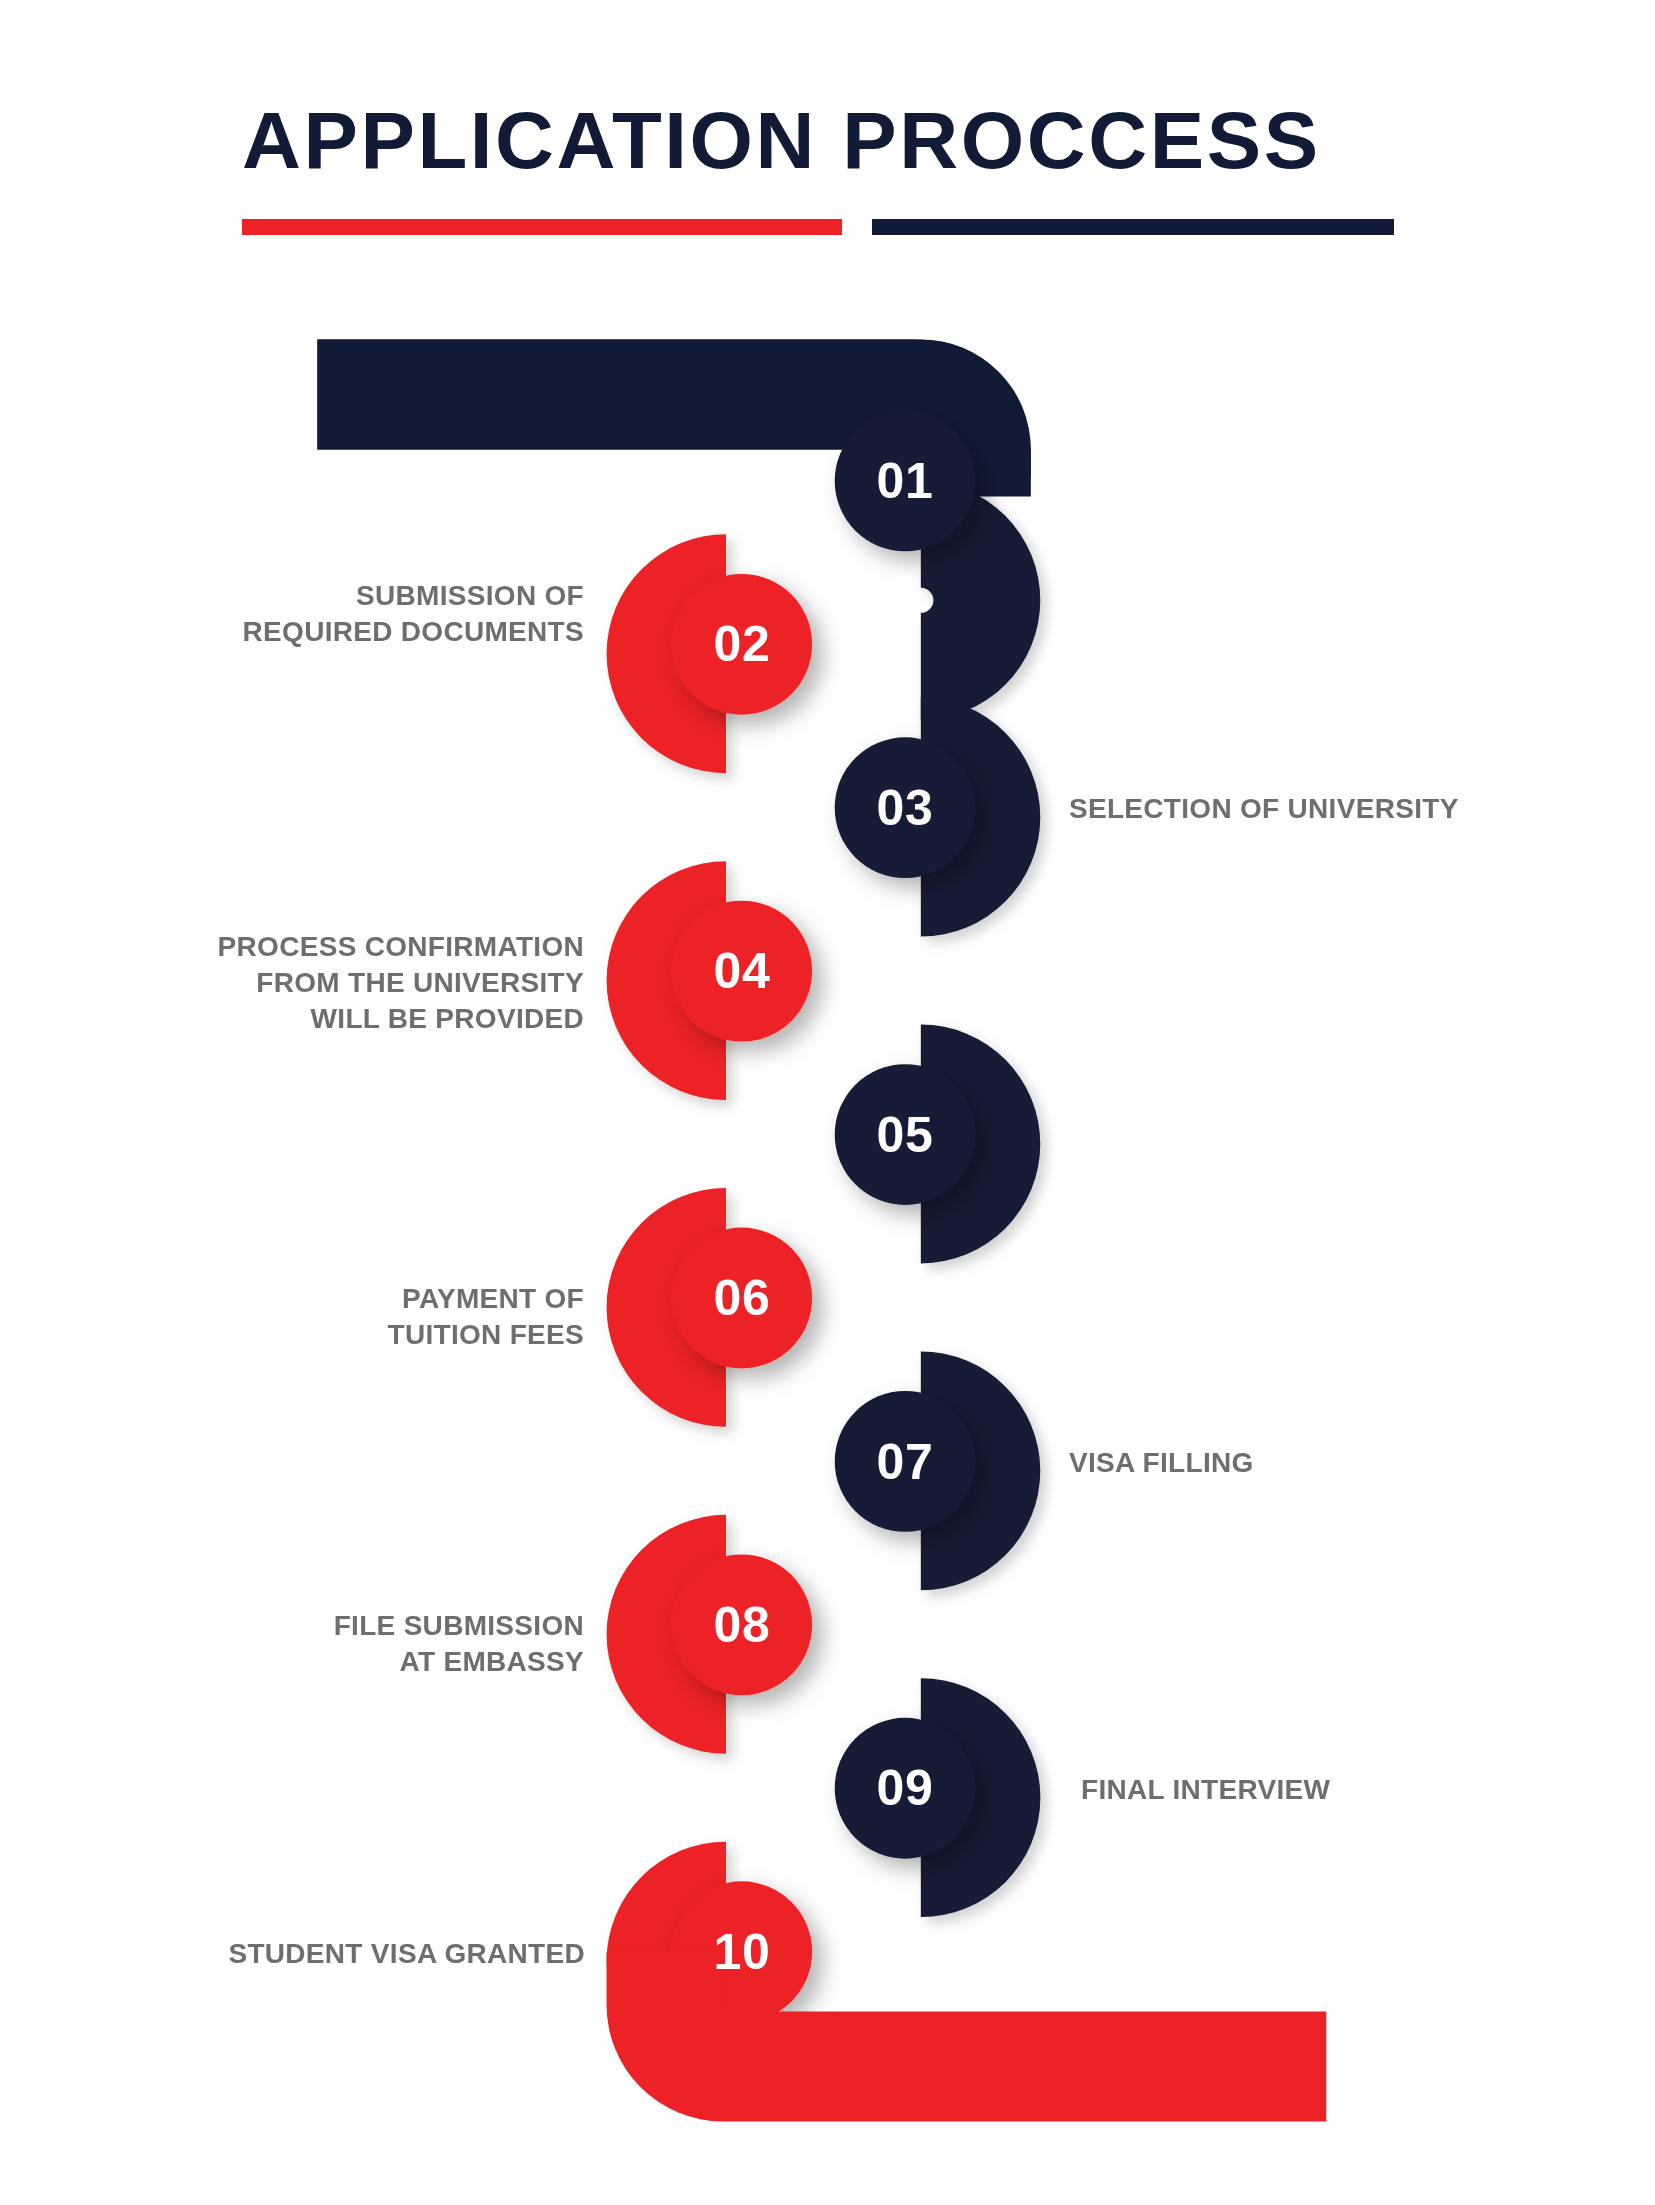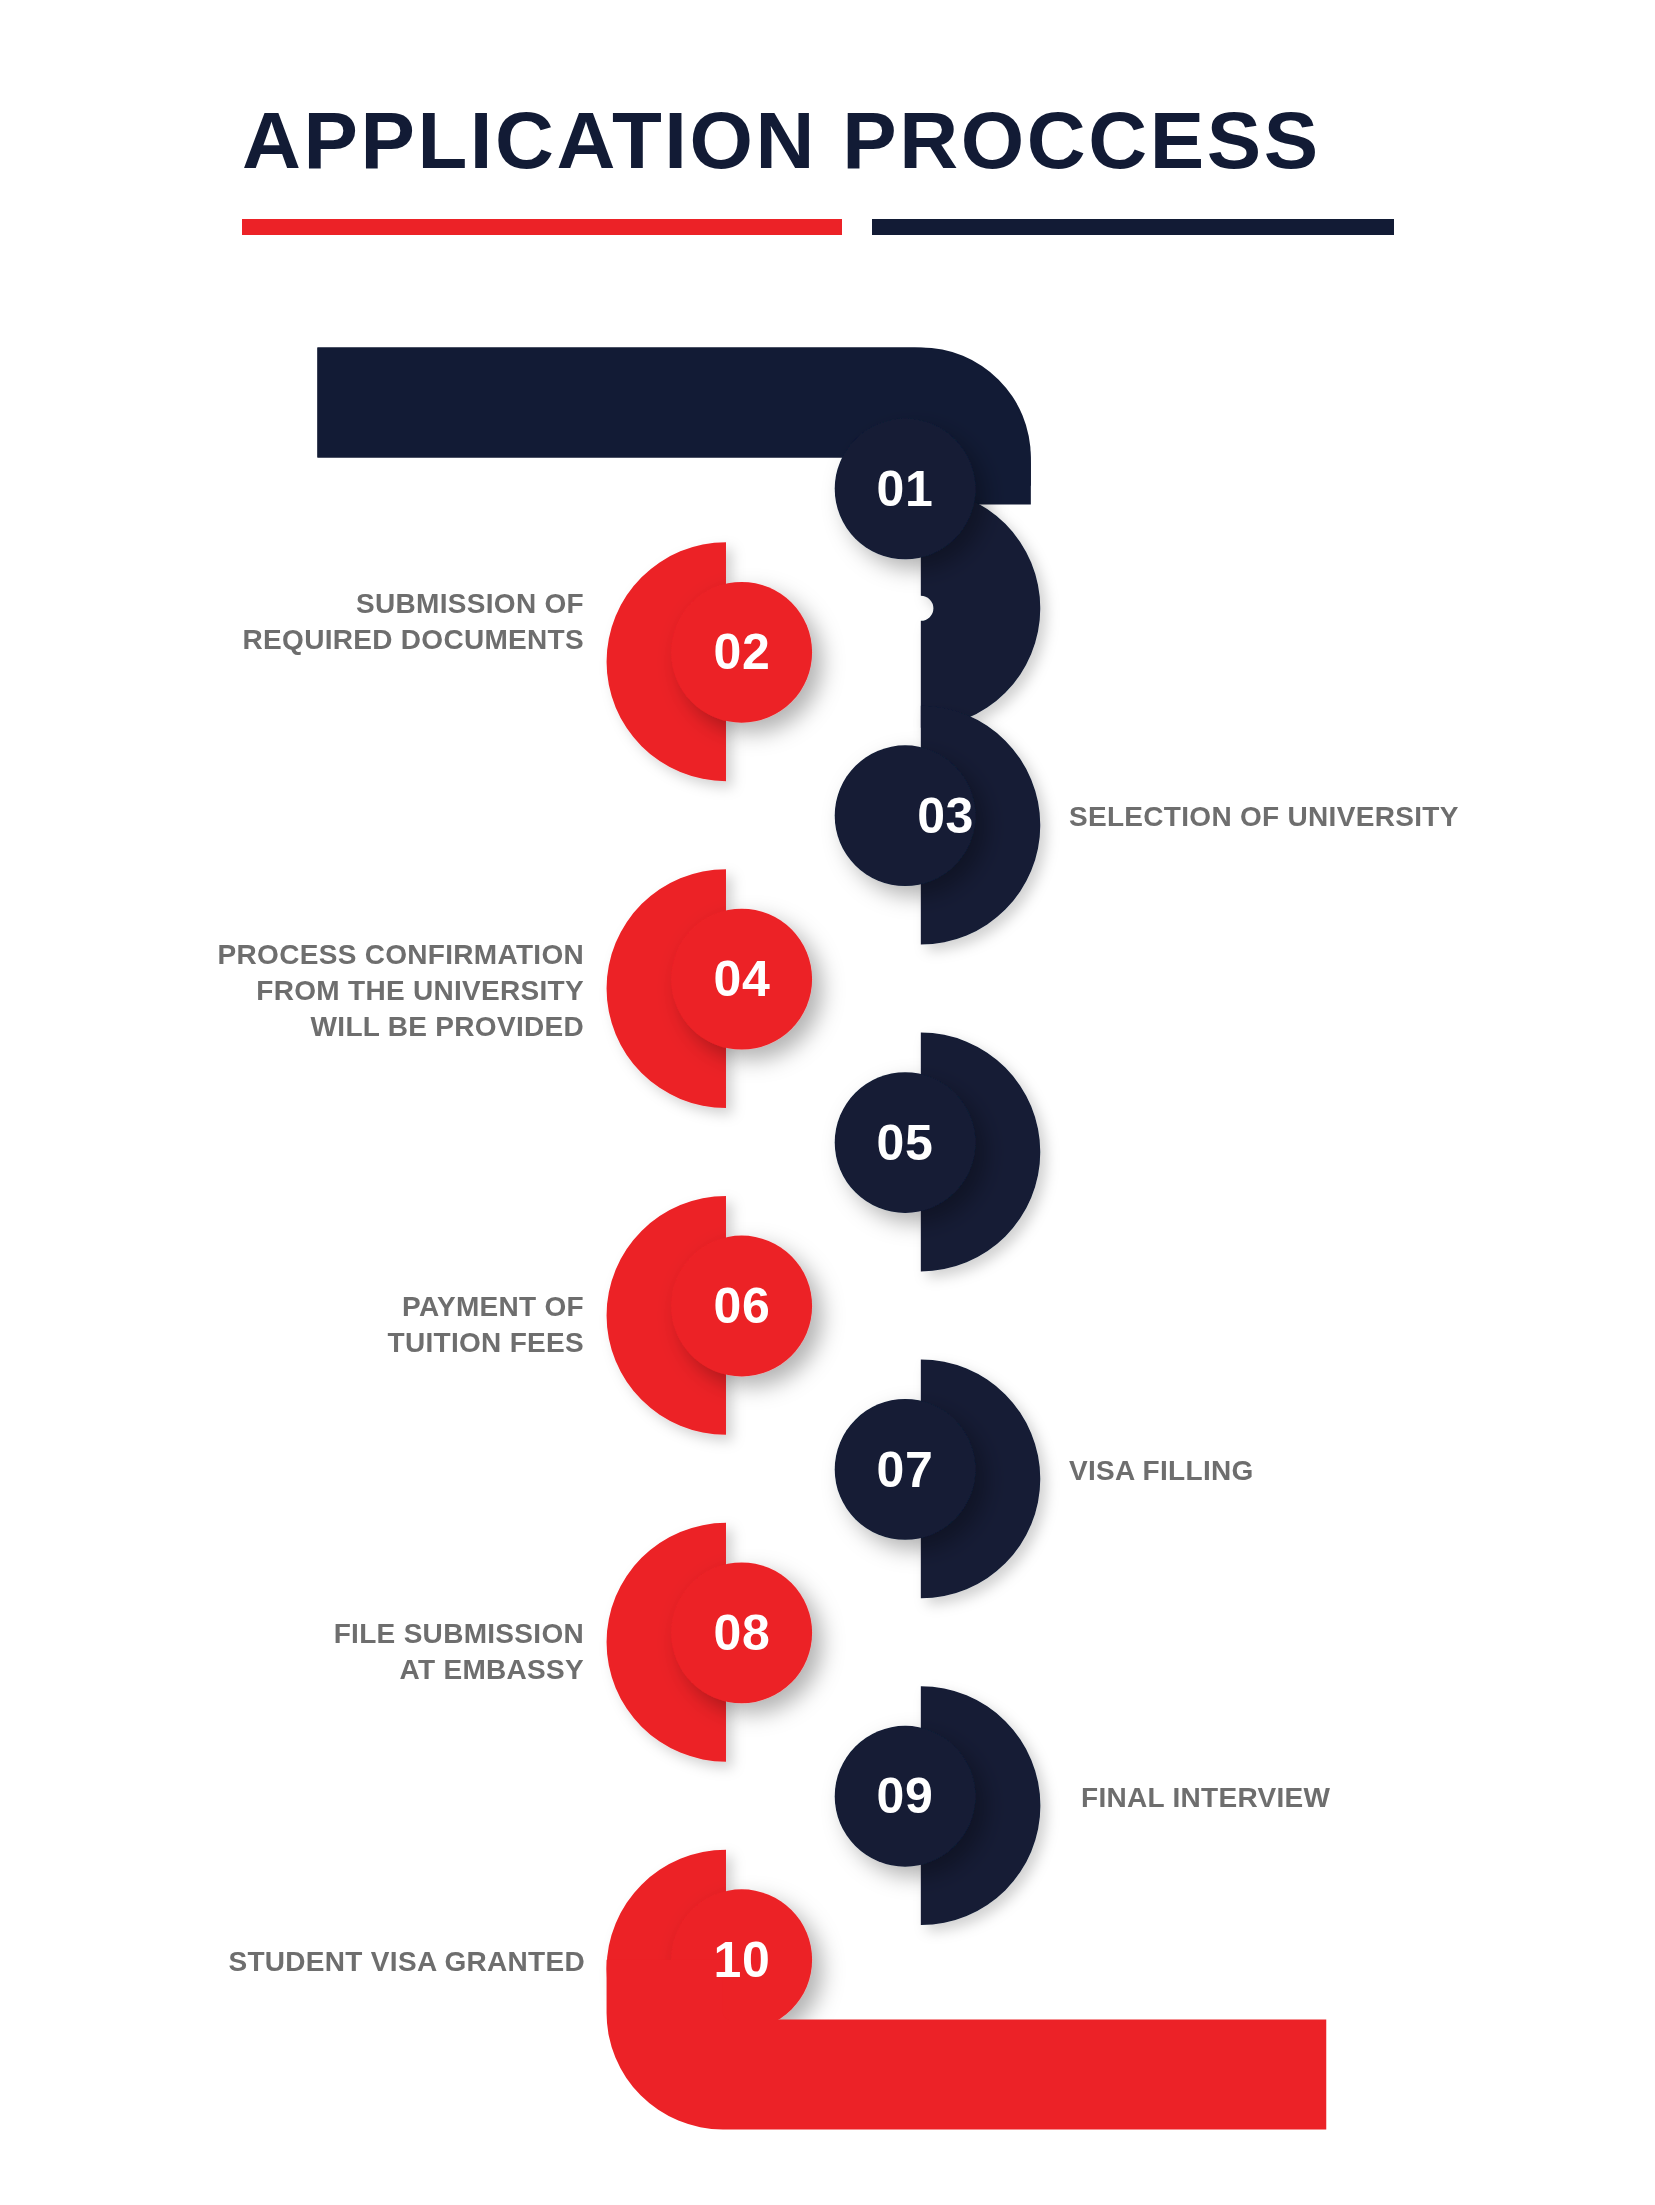--- a/index.html
+++ b/index.html
@@ -57,21 +57,21 @@
   .rule-navy {
     flex: 0 0 522px;
     height: 16.3px;
     background: #121B35;
   }
 
   
   .flow {
     position: absolute;
     left: 0;
-    top: 8px;
+    top: 0;
     width: 1655px;
     height: 1606px;
   }
   .flow svg {
     position: absolute;
     left: 0;
     top: 0;
     width: 1655px;
     height: 2205px;
   }
@@ -188,21 +188,21 @@
       <circle cx="1180" cy="3105" r="112" fill="#EC2227" filter="url(#circShadow)"></circle>
 
       <g>
         <path d="M 965 3105 L 965 3190 A 185 185 0 0 0 1150 3375 L 2110 3375 L 2110 3200
                  L 1160 3200 A 10 10 0 0 1 1150 3190 L 1150 3105 Z" fill="#EC2227"></path>
       </g>
     </svg>
 
     <div class="num" style="left:905px; top:481px;">01</div>
     <div class="num" style="left:742px; top:644px;">02</div>
-    <div class="num" style="left:905px; top:808px;text-align:right;">03</div>
+    <div class="num" style="left:905px; top:808px;">03</div>
     <div class="num" style="left:742px; top:971px;">04</div>
     <div class="num" style="left:905px; top:1135px;">05</div>
     <div class="num" style="left:742px; top:1298px;">06</div>
     <div class="num" style="left:905px; top:1462px;">07</div>
     <div class="num" style="left:742px; top:1625px;">08</div>
     <div class="num" style="left:905px; top:1788px;">09</div>
     <div class="num" style="left:742px; top:1952px;">10</div>
 
 
     <div class="step-label lbl-left" style="left:113px;  top:578px;  width:471px;">SUBMISSION OF

